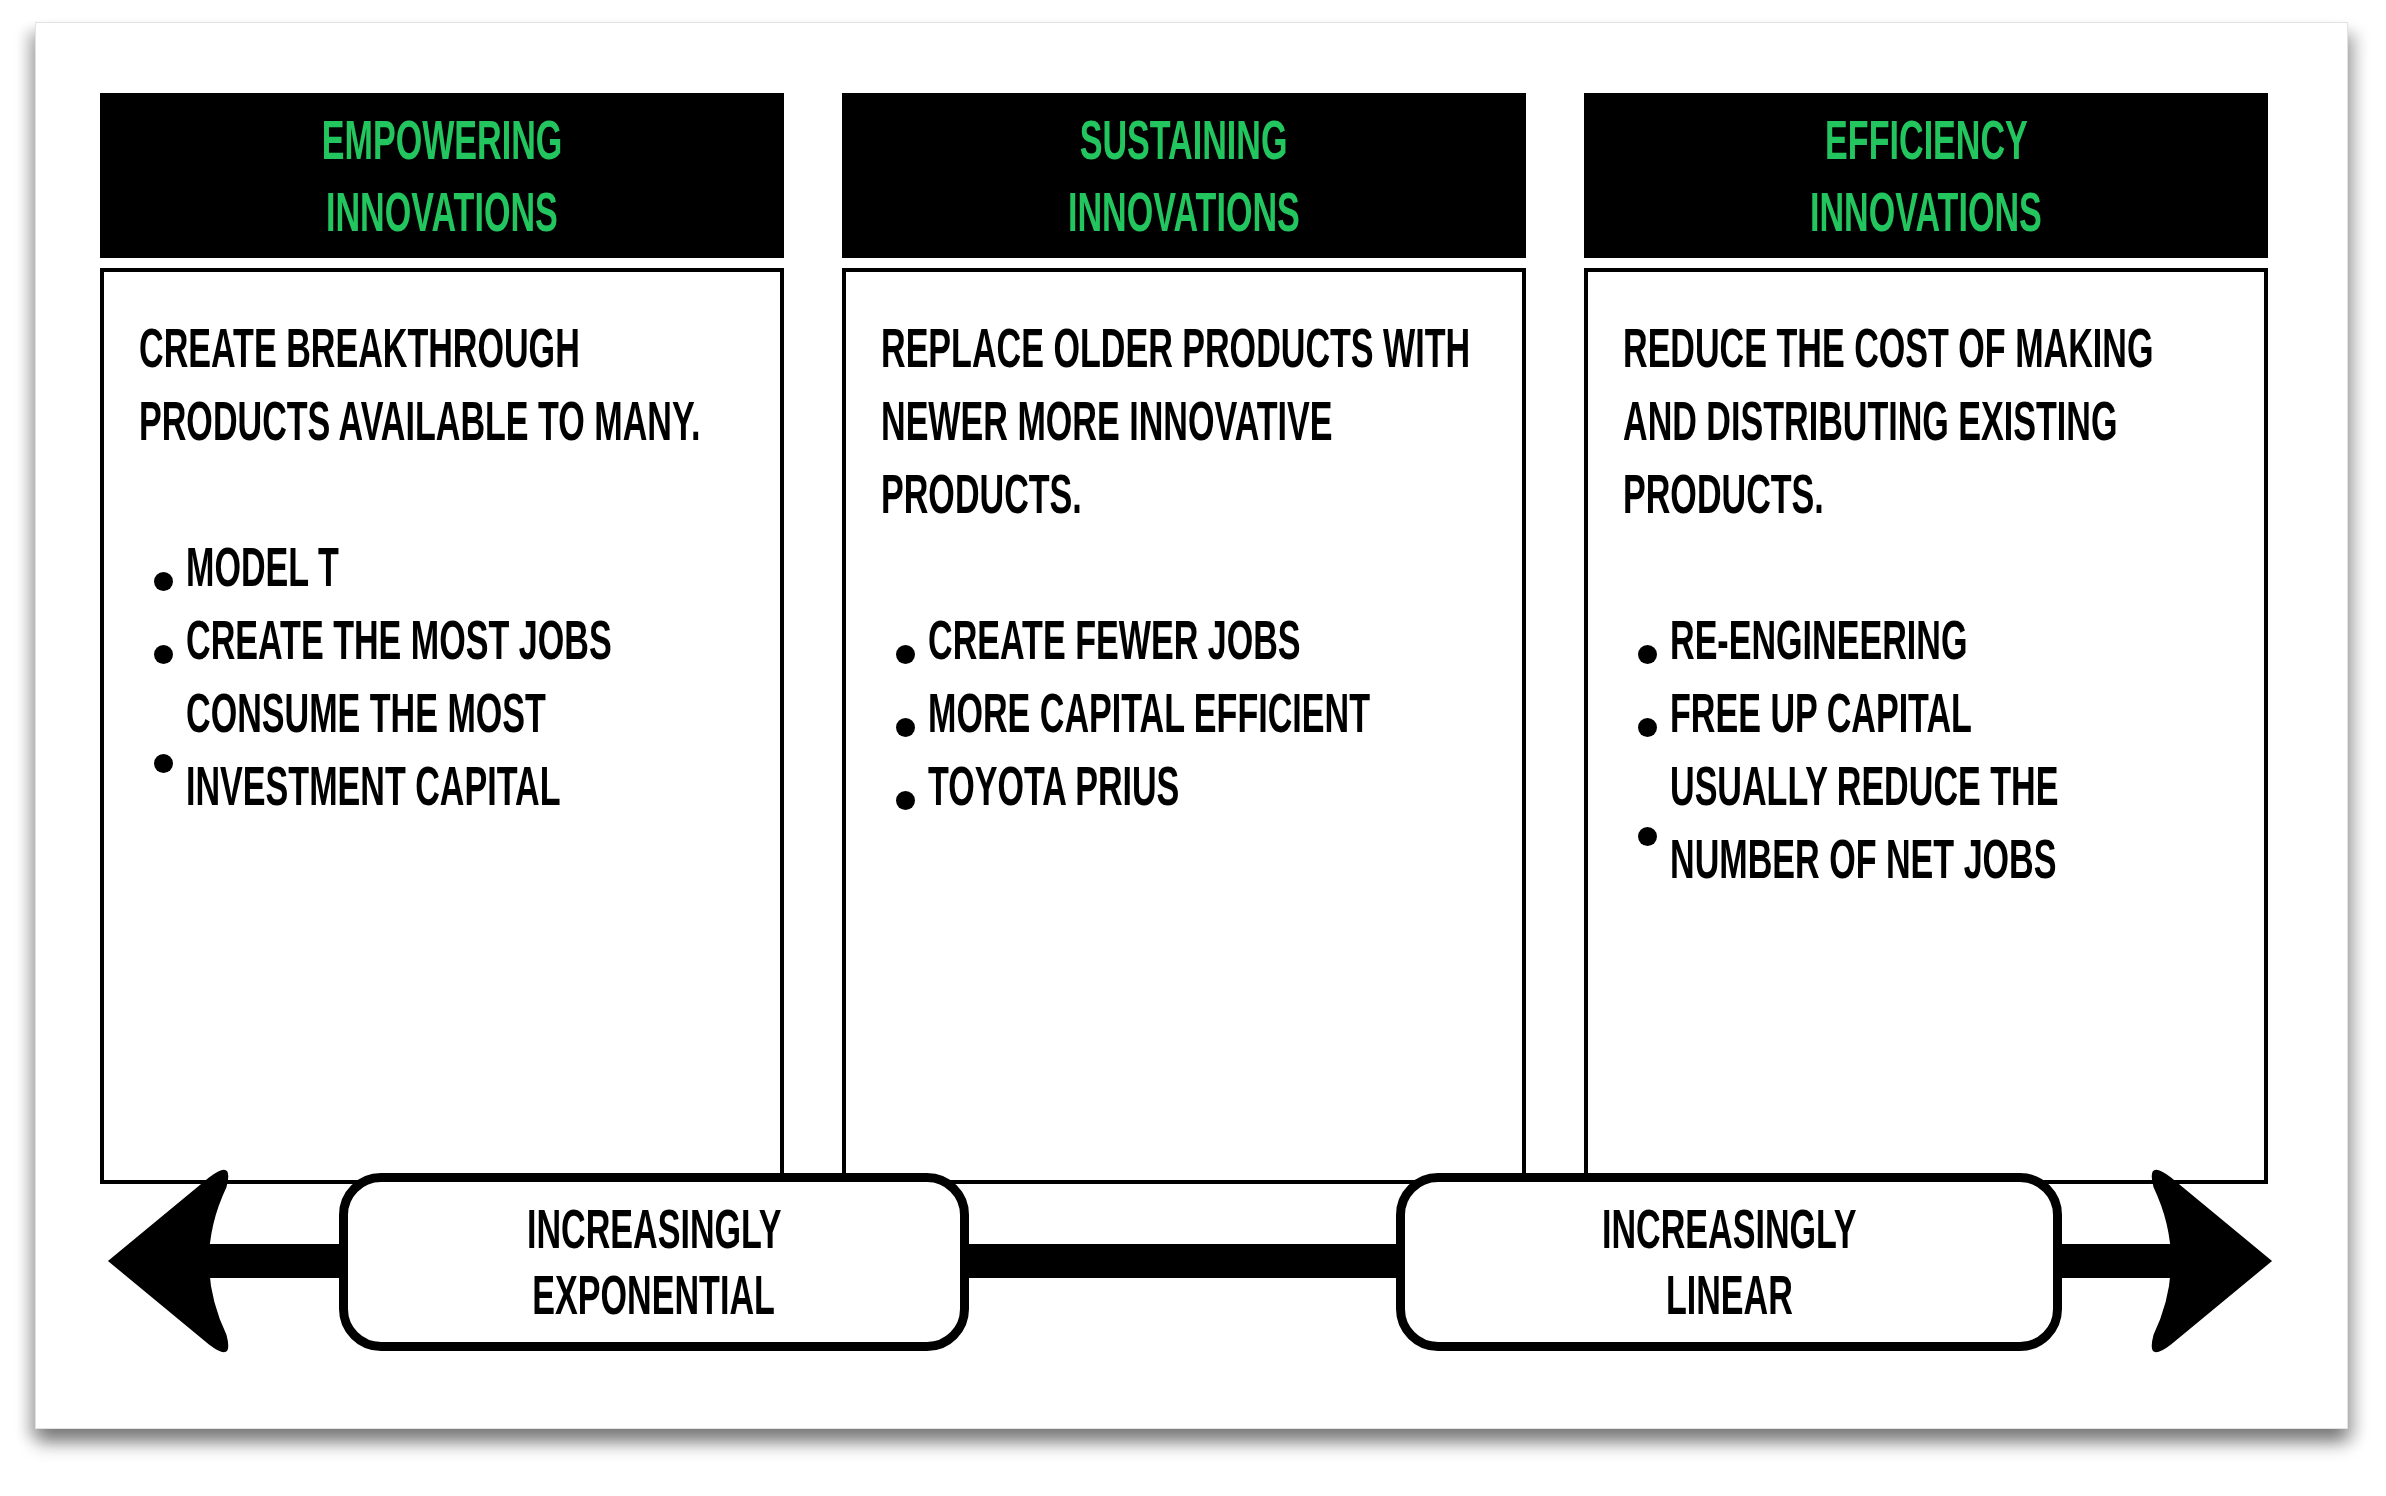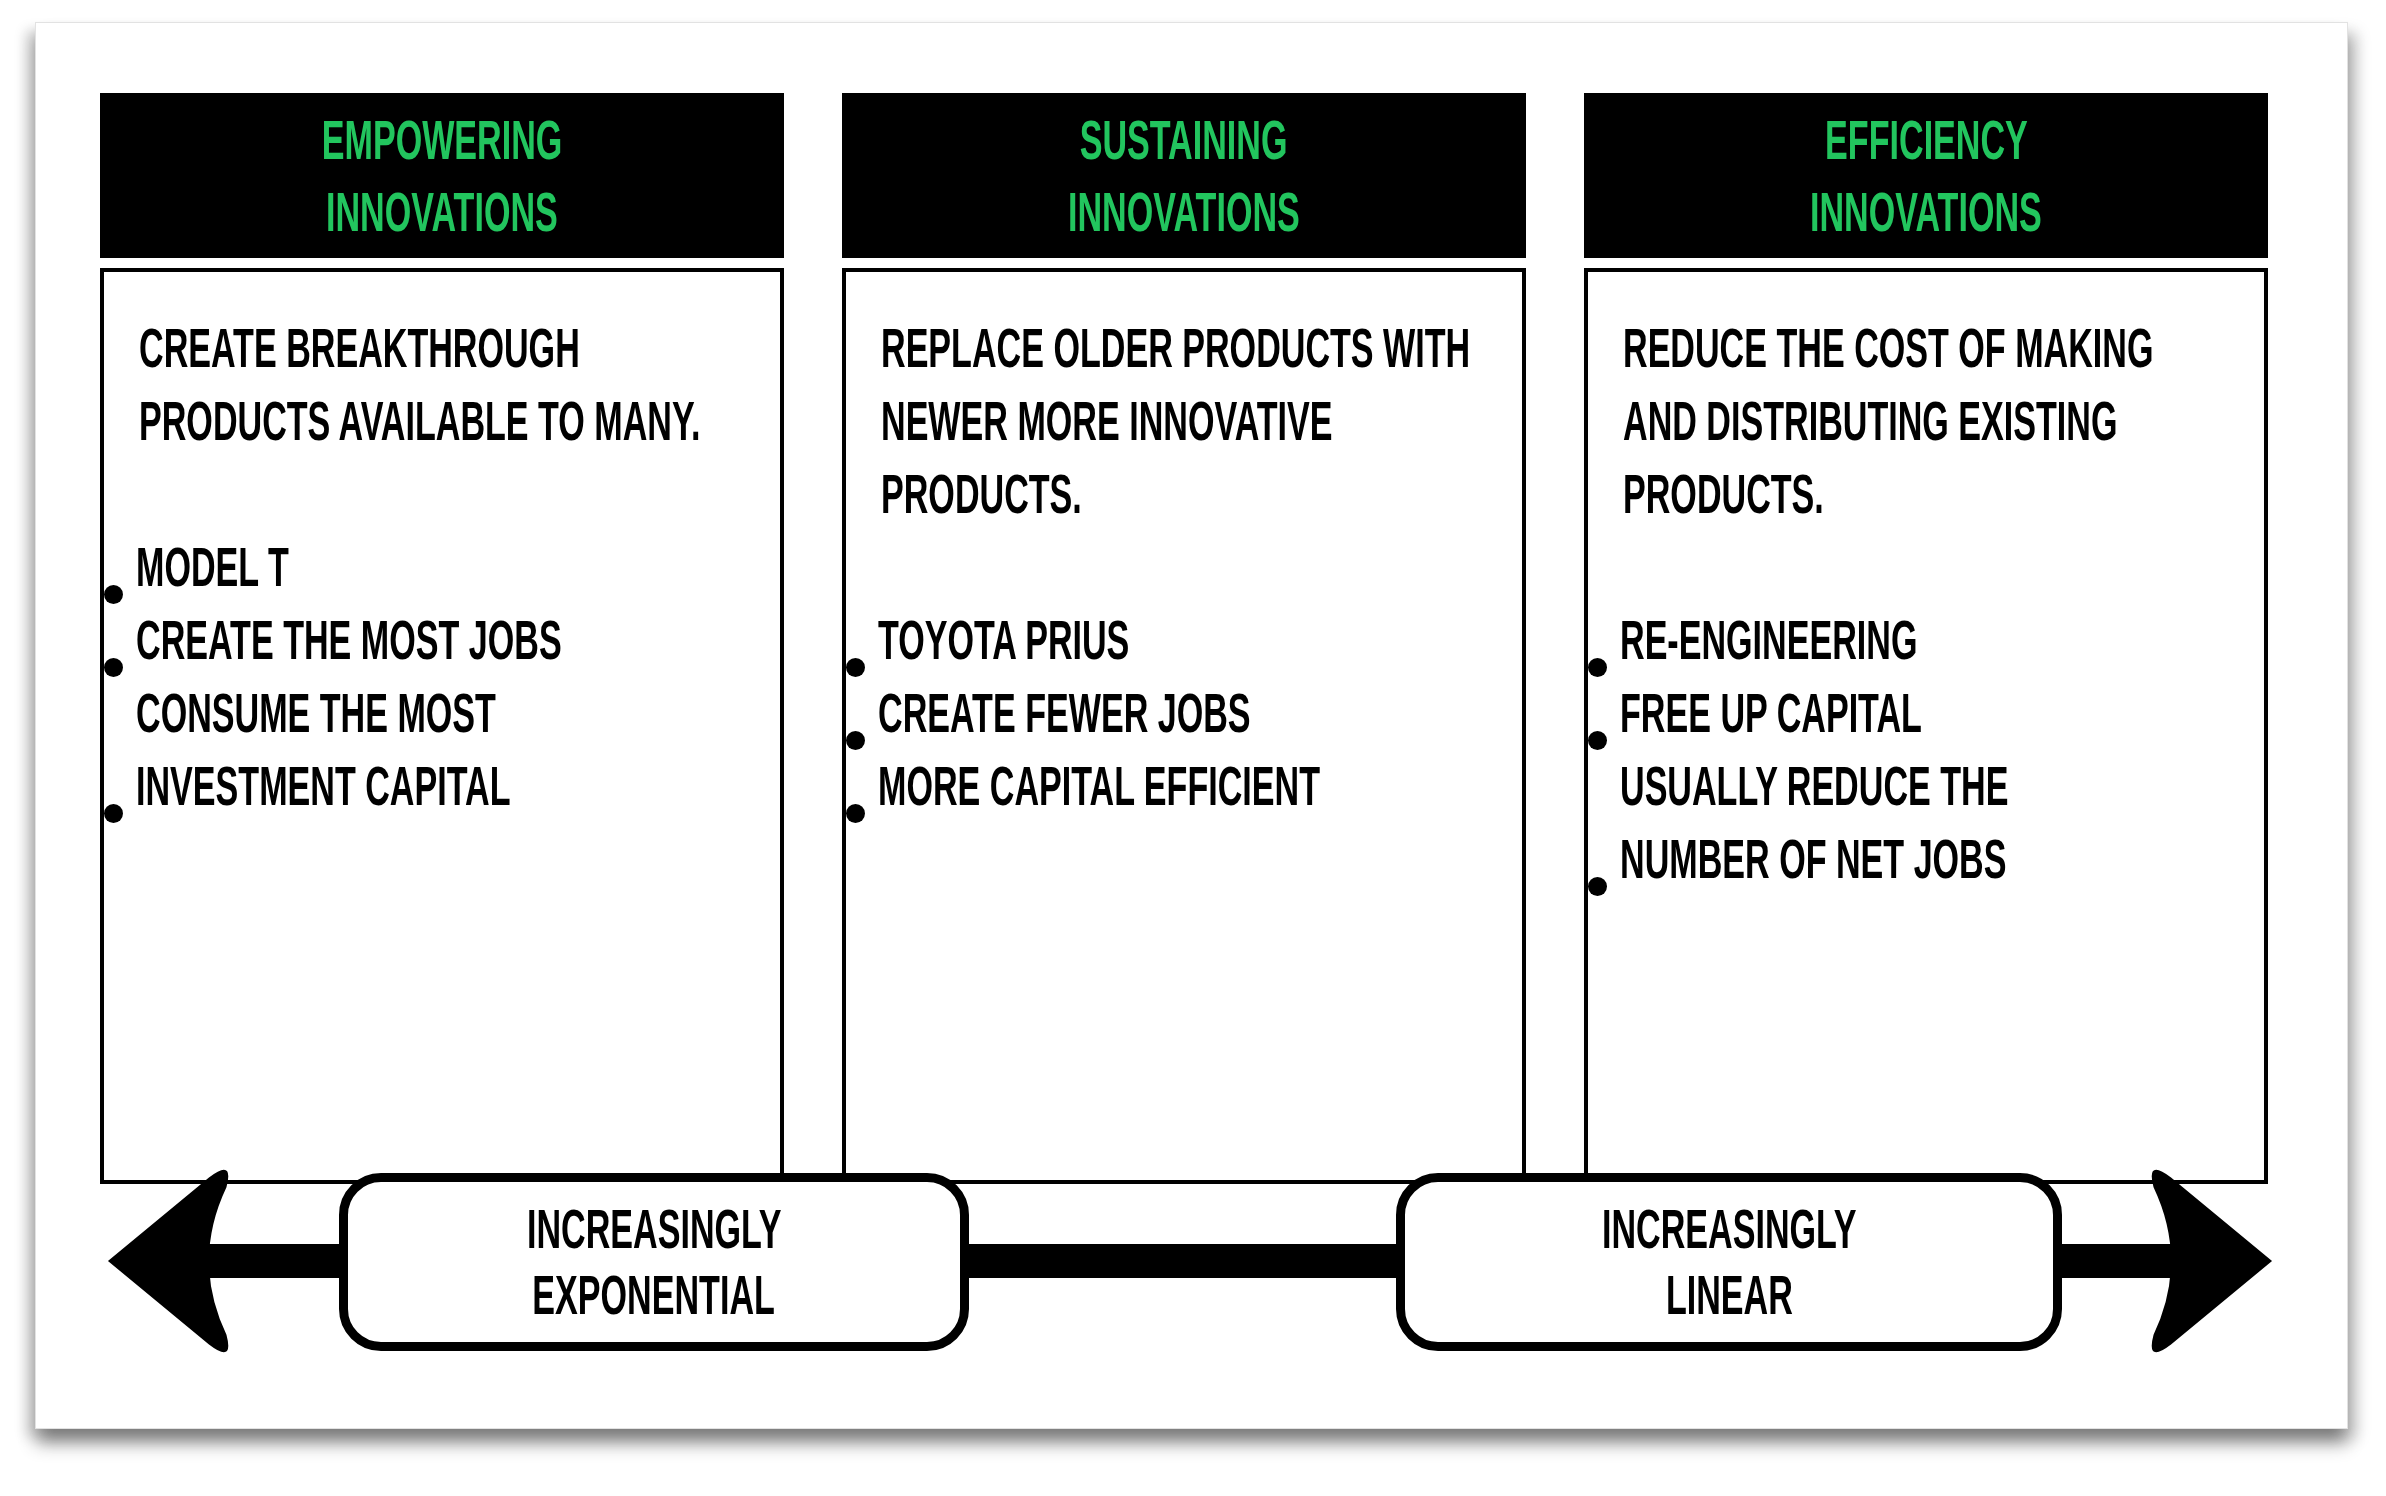--- a/index.html
+++ b/index.html
@@ -36,21 +36,21 @@
     background:#fff; border:4px solid #000;
     padding-top:40px; box-sizing:content-box;
   }
   .bline {
     font-size:55px; line-height:73px; font-weight:bold; color:#000;
     white-space:nowrap; transform:scaleX(0.62); transform-origin:0 50%;
   }
   .intro { padding-left:35px; margin:0 0 73px 0; }
   .group { list-style:none; margin:0; padding:0; }
   .group + .group { }
-  .bullet { display:flex; align-items:flex-end; }
+  .bullet { display:flex; align-items:center; padding-left:50px; }
   .dot {
     flex:0 0 auto; width:19px; height:19px; border-radius:50%;
     background:#000; margin-top:27px; margin-right:13px;
   }
   .btext { display:block; }
 
   
   .axis { position:absolute; left:8px; top:0; width:2311px; height:1405px; pointer-events:none; }
   .shaft {
     position:absolute; left:160px; top:1221px; width:1968px; height:34px; background:#000;
@@ -121,35 +121,35 @@
           <div class="col-body">
             <div class="intro">
               <div class="bline">REPLACE OLDER PRODUCTS WITH</div>
               <div class="bline">NEWER MORE INNOVATIVE</div>
               <div class="bline">PRODUCTS.</div>
             </div>
             <ul class="group">
               <li class="bullet">
                 <span class="dot"></span>
                 <span class="btext">
+                  <div class="bline">CREATE FEWER JOBS</div>
+                </span>
+              </li>
+              <li class="bullet">
+                <span class="dot"></span>
+                <span class="btext">
+                  <div class="bline">MORE CAPITAL EFFICIENT</div>
+                </span>
+              </li>
+            </ul>
+            <ul class="group">
+              <li class="bullet">
+                <span class="dot"></span>
+                <span class="btext">
                   <div class="bline">TOYOTA PRIUS</div>
-                </span>
-              </li>
-            </ul>
-            <ul class="group">
-              <li class="bullet">
-                <span class="dot"></span>
-                <span class="btext">
-                  <div class="bline">CREATE FEWER JOBS</div>
-                </span>
-              </li>
-              <li class="bullet">
-                <span class="dot"></span>
-                <span class="btext">
-                  <div class="bline">MORE CAPITAL EFFICIENT</div>
                 </span>
               </li>
             </ul>
           </div>
         </section>
         <section class="column col-2">
           <header class="col-header">
             <div class="hline">EFFICIENCY</div>
             <div class="hline">INNOVATIONS</div>
           </header>

